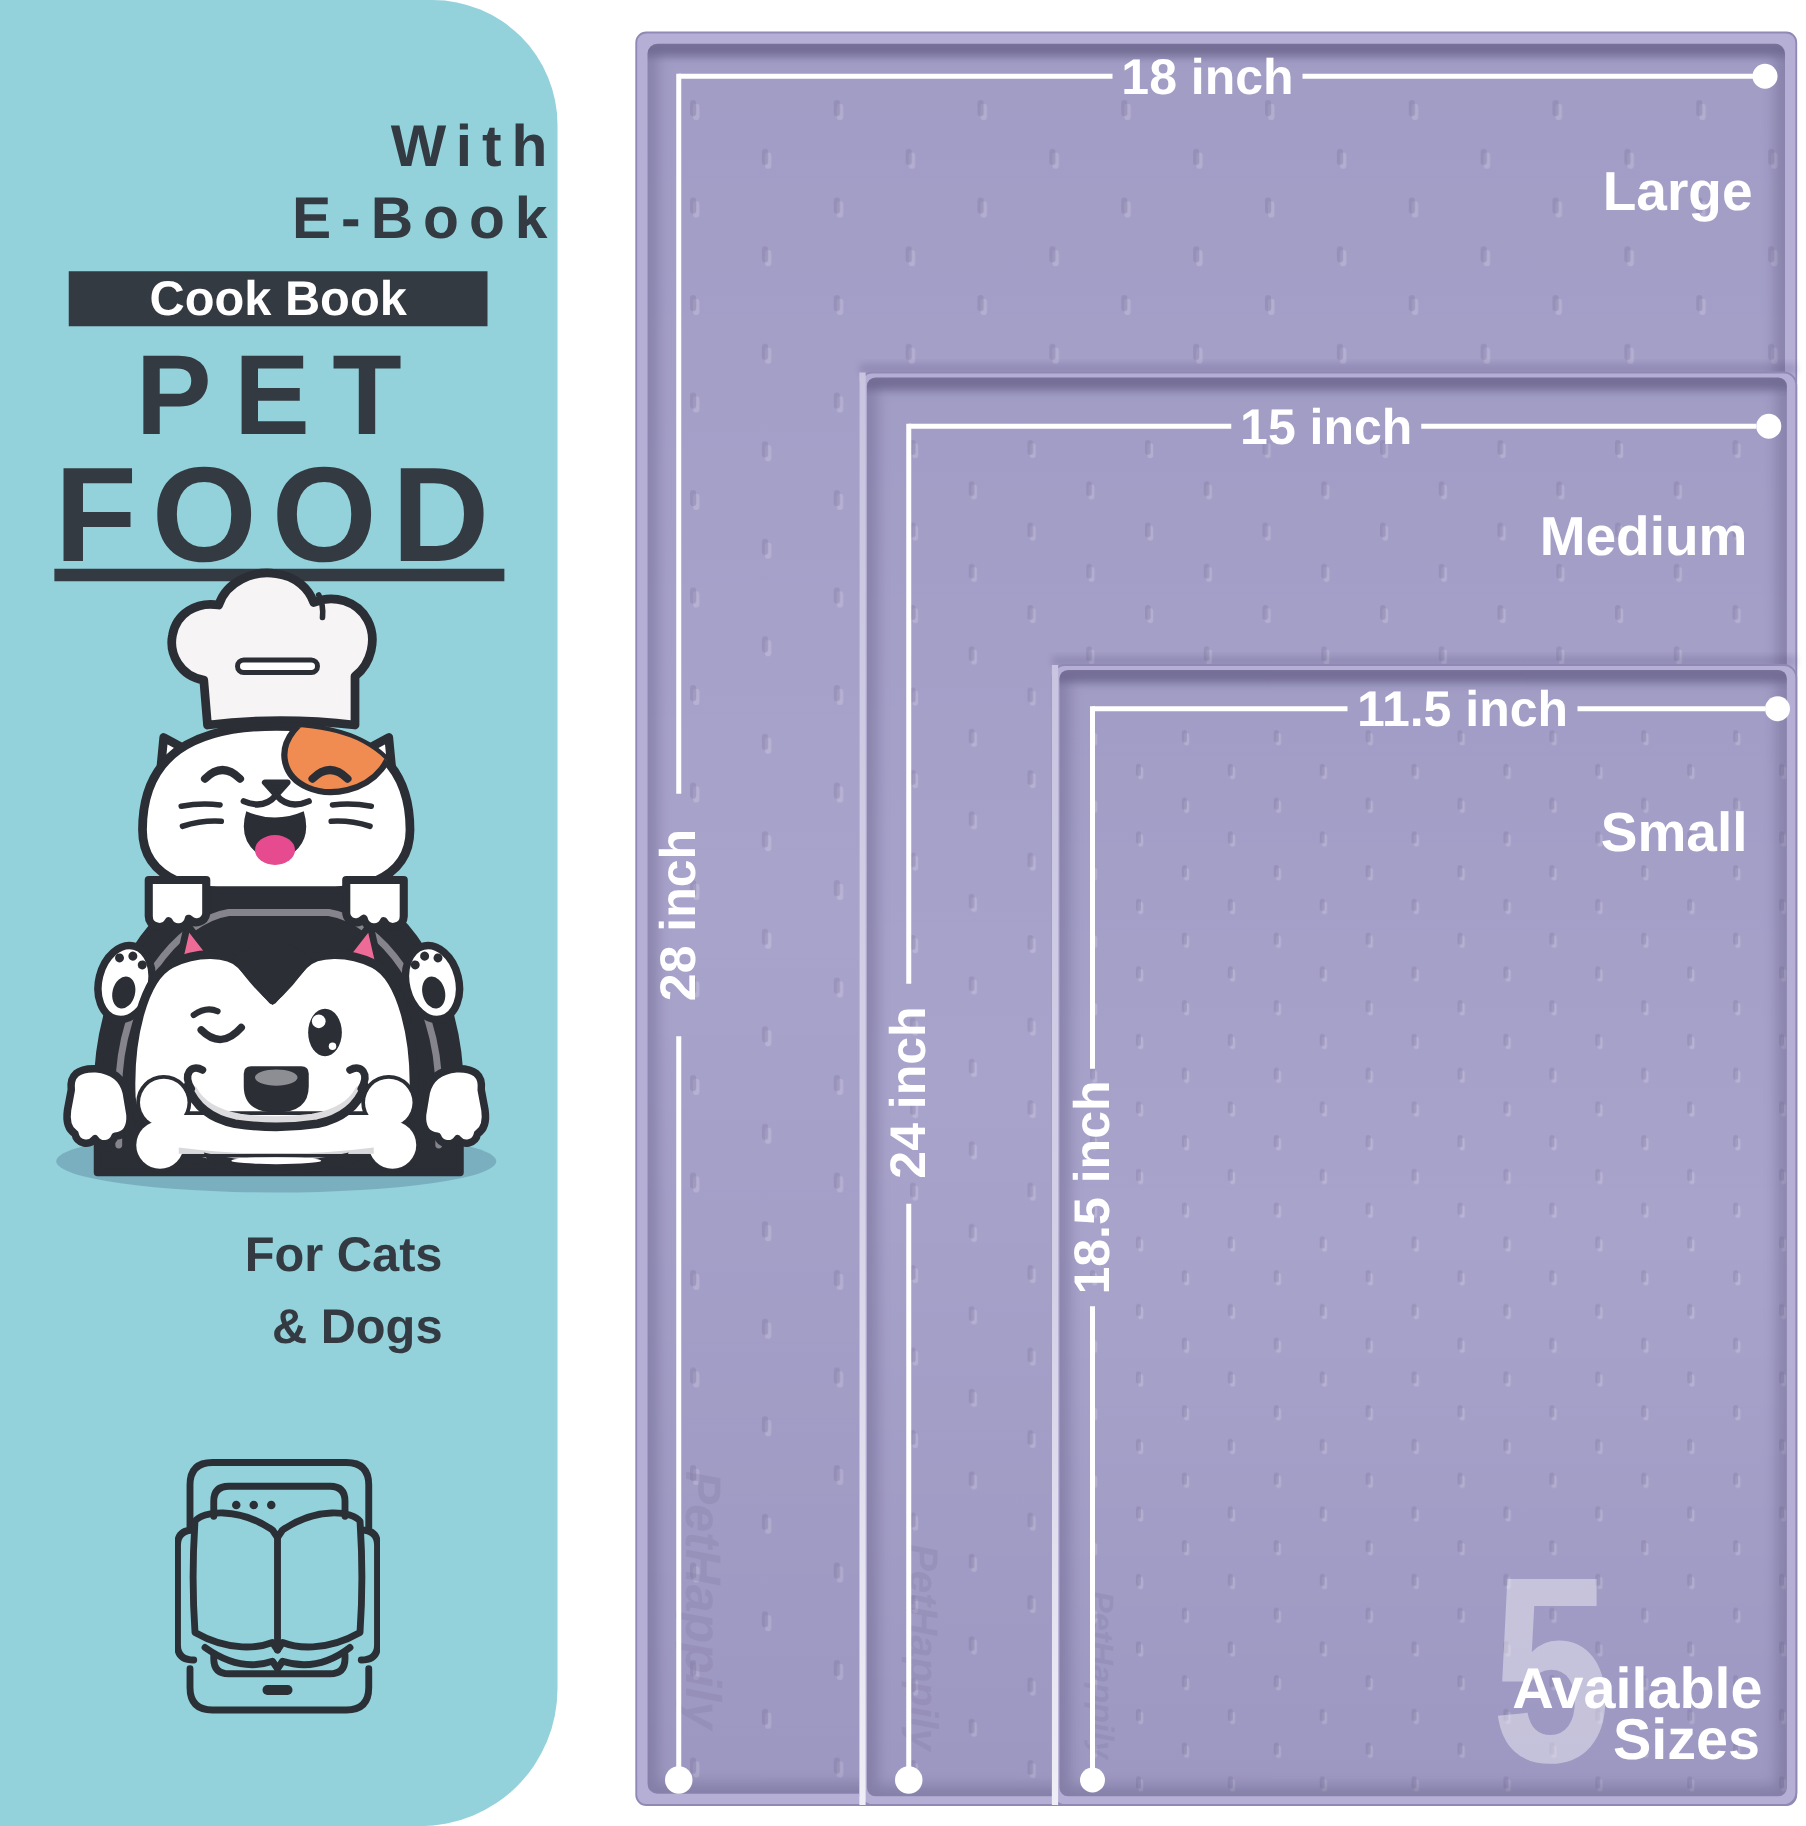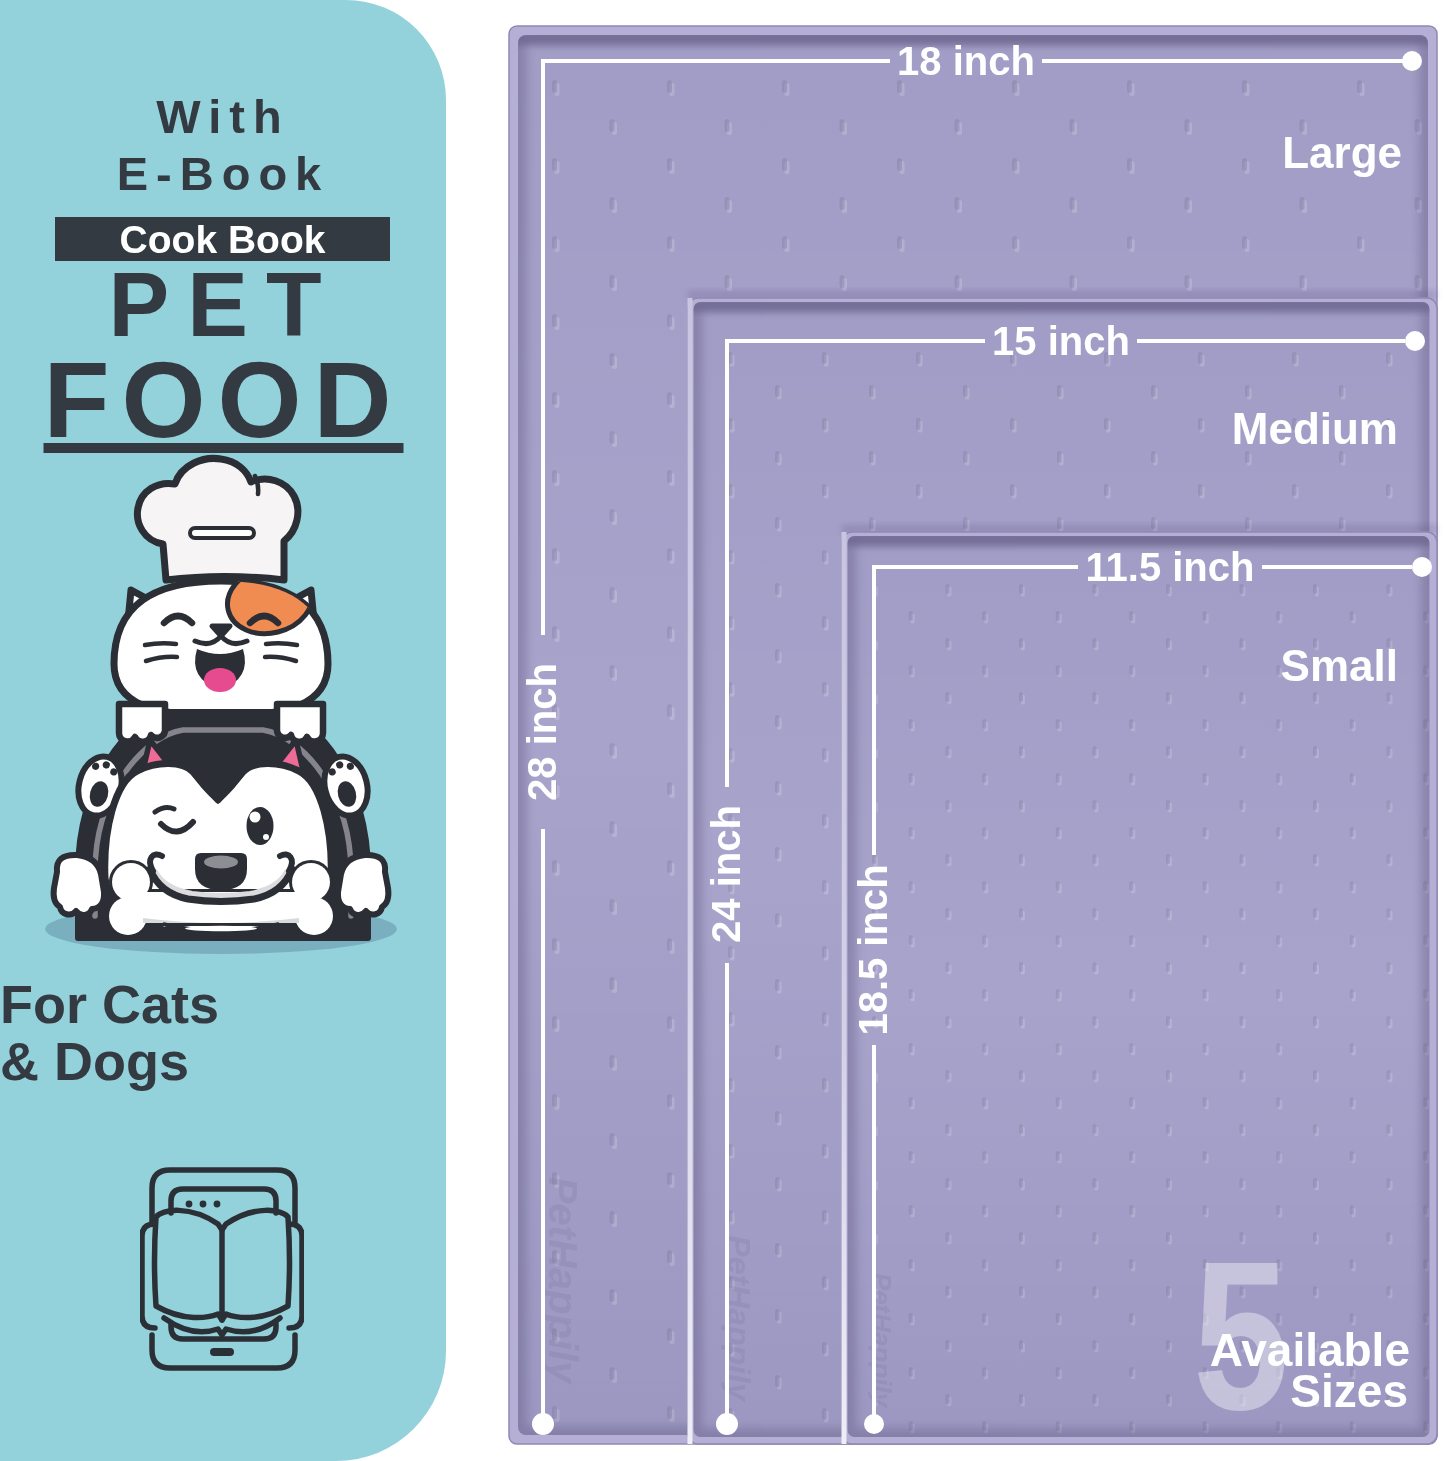--- a/index.html
+++ b/index.html
@@ -5,25 +5,25 @@
   html,body{margin:0;padding:0;}
   body{width:1445px;height:1461px;background:#ffffff;overflow:hidden;position:relative;
        font-family:"Liberation Sans", sans-serif;}
   .abs{position:absolute;}
 </style>
 </head>
 <body>
 
 <div class="abs" style="left:0;top:0;width:446px;height:1461px;background:#93d1db;border-radius:0 100px 110px 0;"></div>
 
-<div class="abs" style="left:0;top:88px;width:446px;text-align:center;color:#343a41;font-size:47px;font-weight:bold;line-height:57px;letter-spacing:8px;">With<br>E-Book</div>
+<div class="abs" style="left:0;top:88px;width:446px;text-align:right;color:#343a41;font-size:47px;font-weight:bold;line-height:57px;letter-spacing:8px;">With<br>E-Book</div>
 
 <div class="abs" style="left:55px;top:217px;width:335px;height:44px;background:#343a41;color:#ffffff;font-size:39px;font-weight:bold;text-align:center;line-height:45px;">Cook Book</div>
 
-<div class="abs" style="left:0;top:260px;width:446px;text-align:center;color:#343a41;font-weight:bold;">
+<div class="abs" style="left:0;top:272px;width:446px;text-align:center;color:#343a41;font-weight:bold;">
   <div style="font-size:91px;letter-spacing:18px;line-height:89px;text-indent:2px;">PET</div>
   <div style="font-size:108px;letter-spacing:12px;line-height:105px;text-indent:1px;margin-top:-2px;text-decoration:underline;">FOOD</div>
 </div>
 
 <svg class="abs" style="left:43px;top:452px;" width="360" height="520" viewBox="0 0 360 520">
 <g stroke-linejoin="round" stroke-linecap="round">
 
   <ellipse cx="178" cy="477" rx="176" ry="25" fill="#7aafc0"></ellipse>
 
   <g>
@@ -134,21 +134,21 @@
 
   <path d="M152,407 Q152,401 158,401 L198,401 Q204,401 204,407 L204,417 Q204,438 178,438 Q152,438 152,417 Z" fill="#2b2e35"></path>
   <ellipse cx="178" cy="410" rx="17" ry="6.5" fill="#8d8d94"></ellipse>
 
   <path d="M14,420 Q12,402 34,403 Q54,405 58,422 L61,440 Q62,456 49,457 A9,9 0 0 1 33,459 A9,9 0 0 1 17,455 Q9,450 11,436 Z" fill="#ffffff" stroke="#2b2e35" stroke-width="6"></path>
 
   <path d="M342,420 Q344,402 322,403 Q302,405 298,422 L295,440 Q294,456 307,457 A9,9 0 0 0 323,459 A9,9 0 0 0 339,455 Q347,450 345,436 Z" fill="#ffffff" stroke="#2b2e35" stroke-width="6"></path>
 </g>
 </svg>
 
-<div class="abs" style="left:0;top:976px;width:354px;text-align:left;color:#343a41;font-size:54px;font-weight:bold;line-height:57px;">For Cats<br>&amp; Dogs</div>
+<div class="abs" style="left:0;top:976px;width:354px;text-align:right;color:#343a41;font-size:39px;font-weight:bold;line-height:57px;">For Cats<br>&amp; Dogs</div>
 
 <svg class="abs" style="left:140px;top:1167px;" width="164" height="206" viewBox="0 0 164 206">
 <g fill="none" stroke="#2b3036" stroke-width="5.5" stroke-linecap="round" stroke-linejoin="round">
 
   <path d="M12,55 L12,21 Q12,3 30,3 L137,3 Q155,3 155,21 L155,55"></path>
   <path d="M12,168 L12,183 Q12,201 30,201 L137,201 Q155,201 155,183 L155,168"></path>
 
   <path d="M31,46 L31,34 Q31,22 43,22 L124,22 Q136,22 136,34 L136,46"></path>
 
   <path d="M31,157 L31,160 Q31,172 43,172 L124,172 Q136,172 136,160 L136,157"></path>

